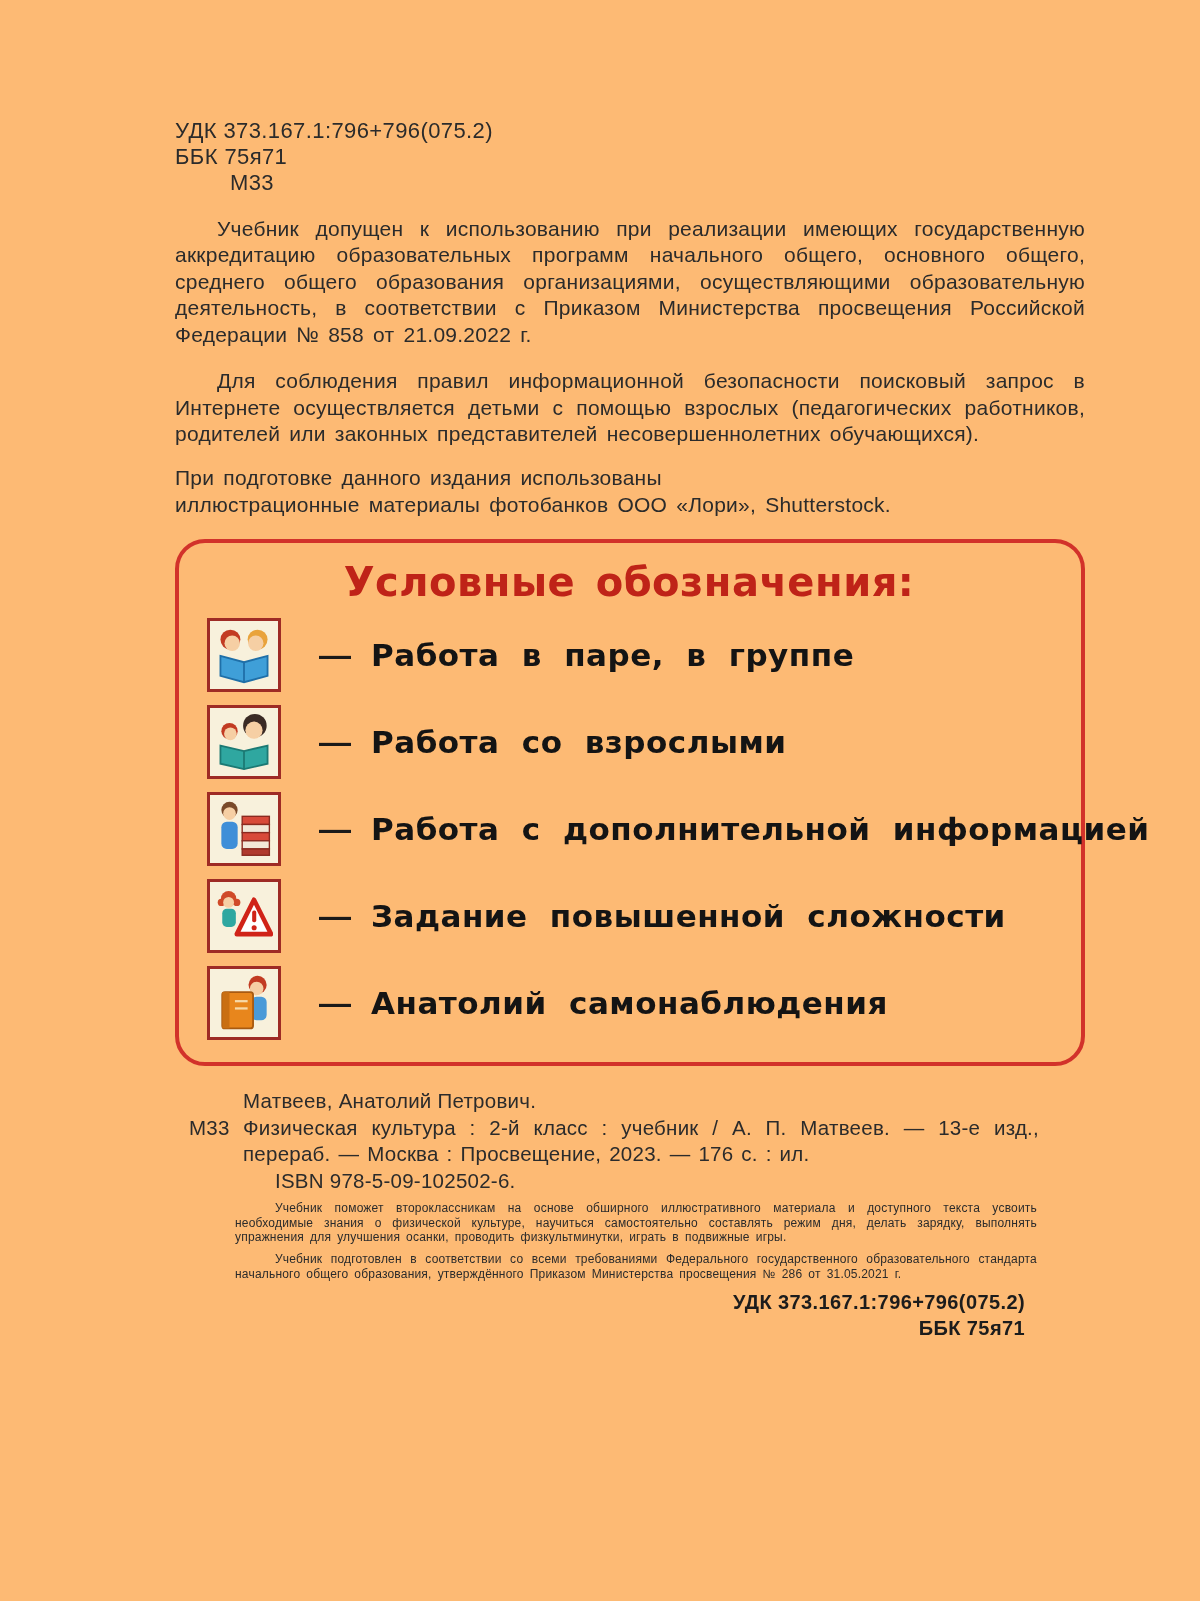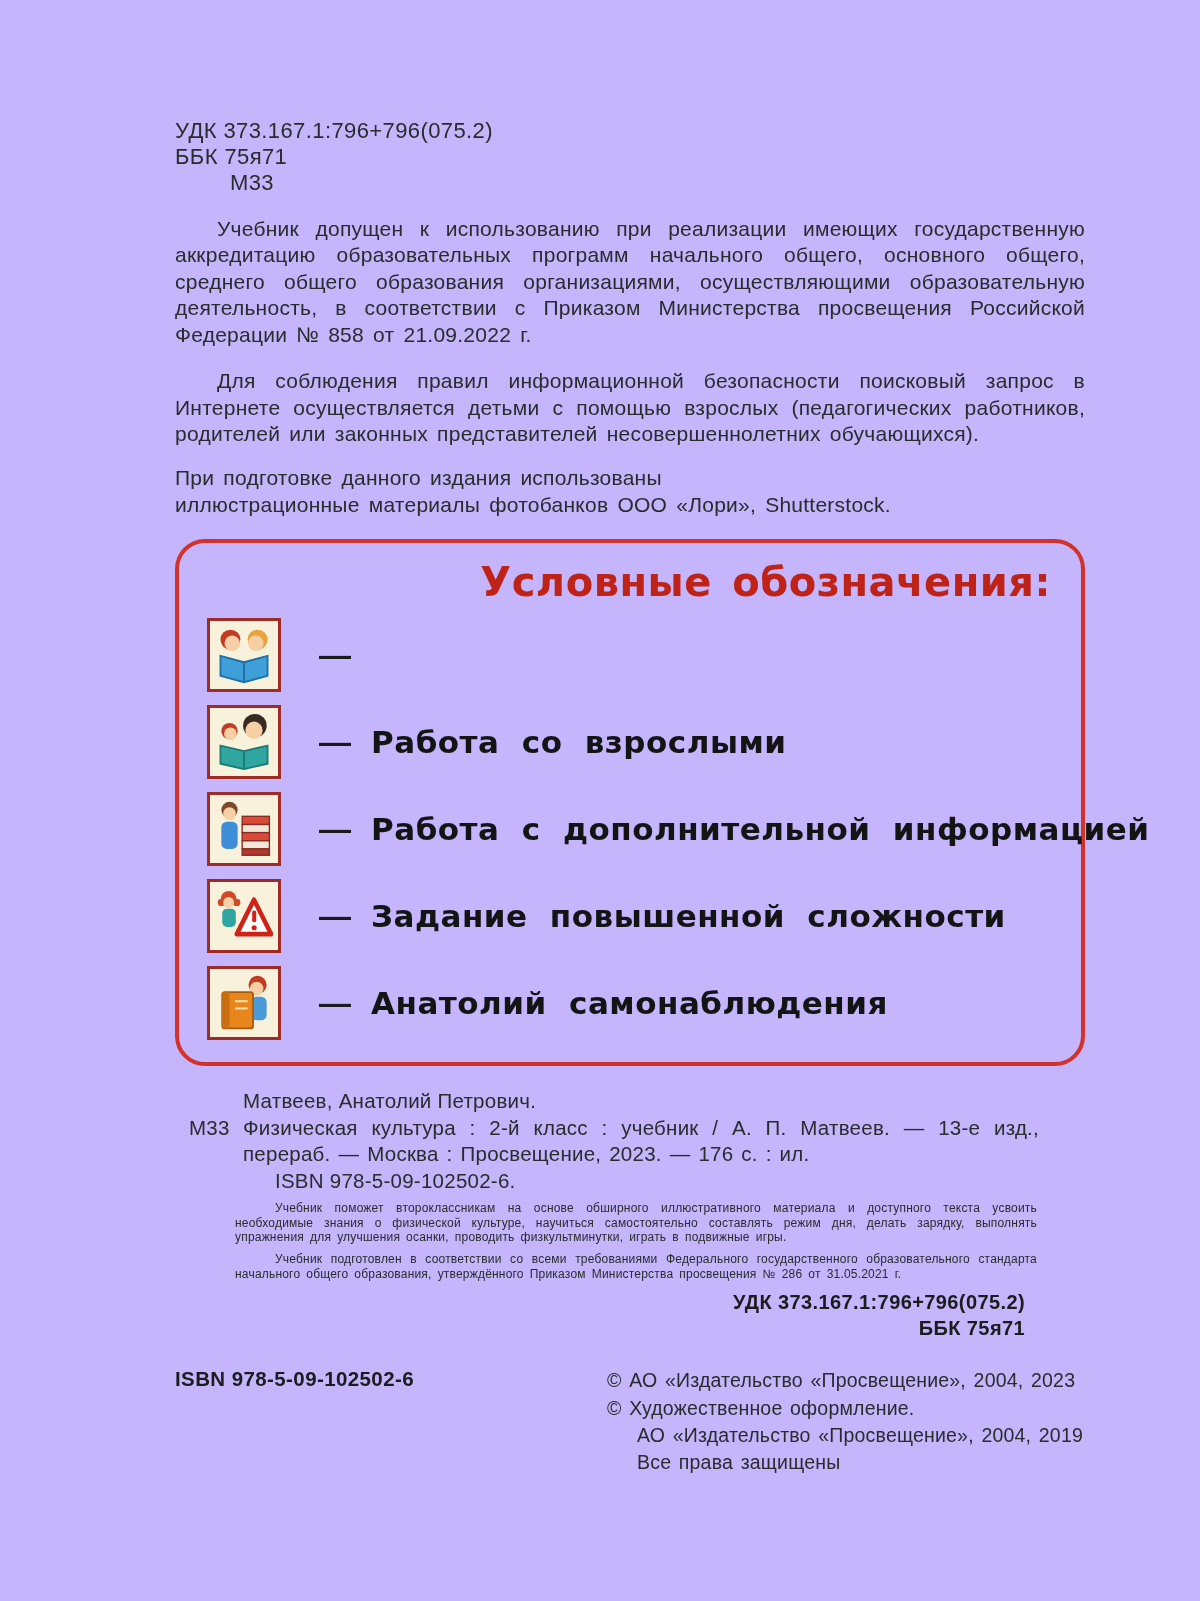--- a/index.html
+++ b/index.html
@@ -6,21 +6,21 @@
     margin: 0;
     padding: 0;
     background: #ffffff;
   }
   .page {
     position: relative;
     width: 1200px;
     height: 1601px;
     box-sizing: border-box;
     padding: 118px 115px 0 175px;
-    background: #c4b5fd;
+    background: #fdba74;
     color: #222222;
     font-family: "Liberation Sans", "DejaVu Sans", sans-serif;
     overflow: hidden;
   }
   
   .top-block {
     font-size: 22px;
     line-height: 1.18;
     letter-spacing: 0.4px;
     color: #2b2b2b;
@@ -51,21 +51,21 @@
 
   
   .legend-box {
     margin-top: 20px;
     border: 4px solid #d2322a;
     border-radius: 30px;
     padding: 16px 30px 22px 28px;
     box-sizing: border-box;
   }
   .legend-title {
-    text-align: right;
+    text-align: center;
     color: #bf2318;
     font-weight: bold;
     font-size: 40px;
     letter-spacing: 0.5px;
     word-spacing: 6px;
     font-family: "DejaVu Sans", sans-serif;
     margin-bottom: 4px;
   }
   .legend-row {
     display: flex;
@@ -189,20 +189,21 @@
         <svg width="58" height="58" viewBox="0 0 64 64">
           <circle cx="17" cy="15" r="11" fill="#c23b22"></circle>
           <circle cx="19" cy="19" r="8.5" fill="#f6cfa4"></circle>
           <circle cx="47" cy="15" r="11" fill="#e9a33b"></circle>
           <circle cx="45" cy="19" r="8.5" fill="#f6cfa4"></circle>
           <path d="M6 33 L32 40 L58 33 L58 55 L32 62 L6 55 Z" fill="#3f9fd8" stroke="#1f6fa8" stroke-width="2"></path>
           <line x1="32" y1="40" x2="32" y2="62" stroke="#1f6fa8" stroke-width="2"></line>
         </svg>
       </span>
       <span class="legend-dash">—</span>
+      <span class="legend-label">Работа в паре, в группе</span>
     </div>
 
     <div class="legend-row">
       <span class="icon-box">
         <svg width="58" height="58" viewBox="0 0 64 64">
           <circle cx="16" cy="20" r="9" fill="#c23b22"></circle>
           <circle cx="17" cy="23" r="7" fill="#f6cfa4"></circle>
           <circle cx="44" cy="14" r="13" fill="#3a2a24"></circle>
           <circle cx="43" cy="19" r="9.5" fill="#f6cfa4"></circle>
           <path d="M6 36 L32 42 L58 36 L58 56 L32 62 L6 56 Z" fill="#2fa7a0" stroke="#1c7a74" stroke-width="2"></path>
@@ -272,23 +273,14 @@
     </div>
     <div class="isbn-line">ISBN 978-5-09-102502-6.</div>
     <p class="annot">Учебник поможет второклассникам на основе обширного иллюстративного материала и доступного текста усвоить необходимые знания о физической культуре, научиться самостоятельно составлять режим дня, делать зарядку, выполнять упражнения для улучшения осанки, проводить физкультминутки, играть в подвижные игры.</p>
     <p class="annot">Учебник подготовлен в соответствии со всеми требованиями Федерального государственного образовательного стандарта начального общего образования, утверждённого Приказом Министерства просвещения № 286 от 31.05.2021 г.</p>
     <div class="udk-right">
       <div>УДК 373.167.1:796+796(075.2)</div>
       <div>ББК 75я71</div>
     </div>
   </div>
 
-  <div class="footer">
-    <div class="footer-isbn">ISBN 978-5-09-102502-6</div>
-    <div class="copyright">
-      <div>© АО «Издательство «Просвещение», 2004, 2023</div>
-      <div>© Художественное оформление.</div>
-      <div class="ind">АО «Издательство «Просвещение», 2004, 2019</div>
-      <div class="ind">Все права защищены</div>
-    </div>
-  </div>
 
 </div>
 
 </body></html>

